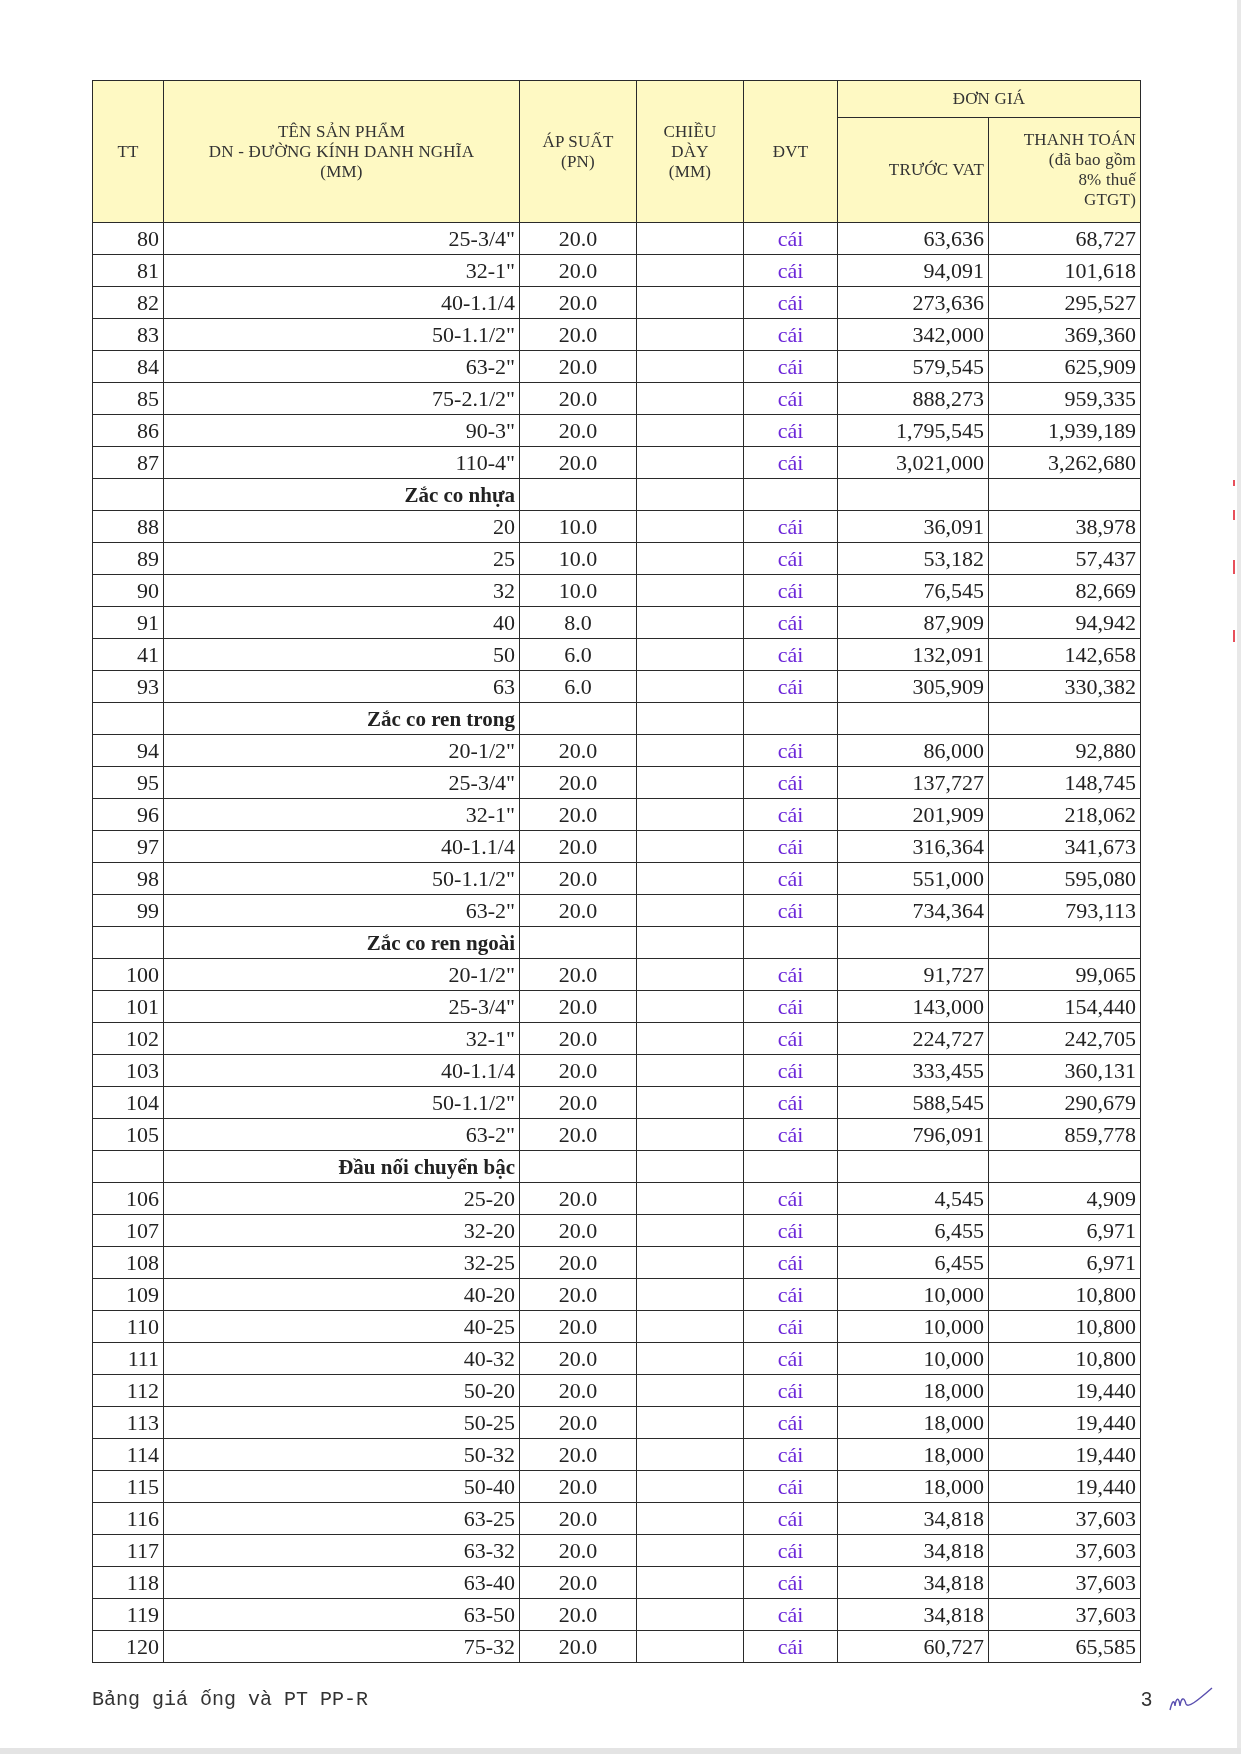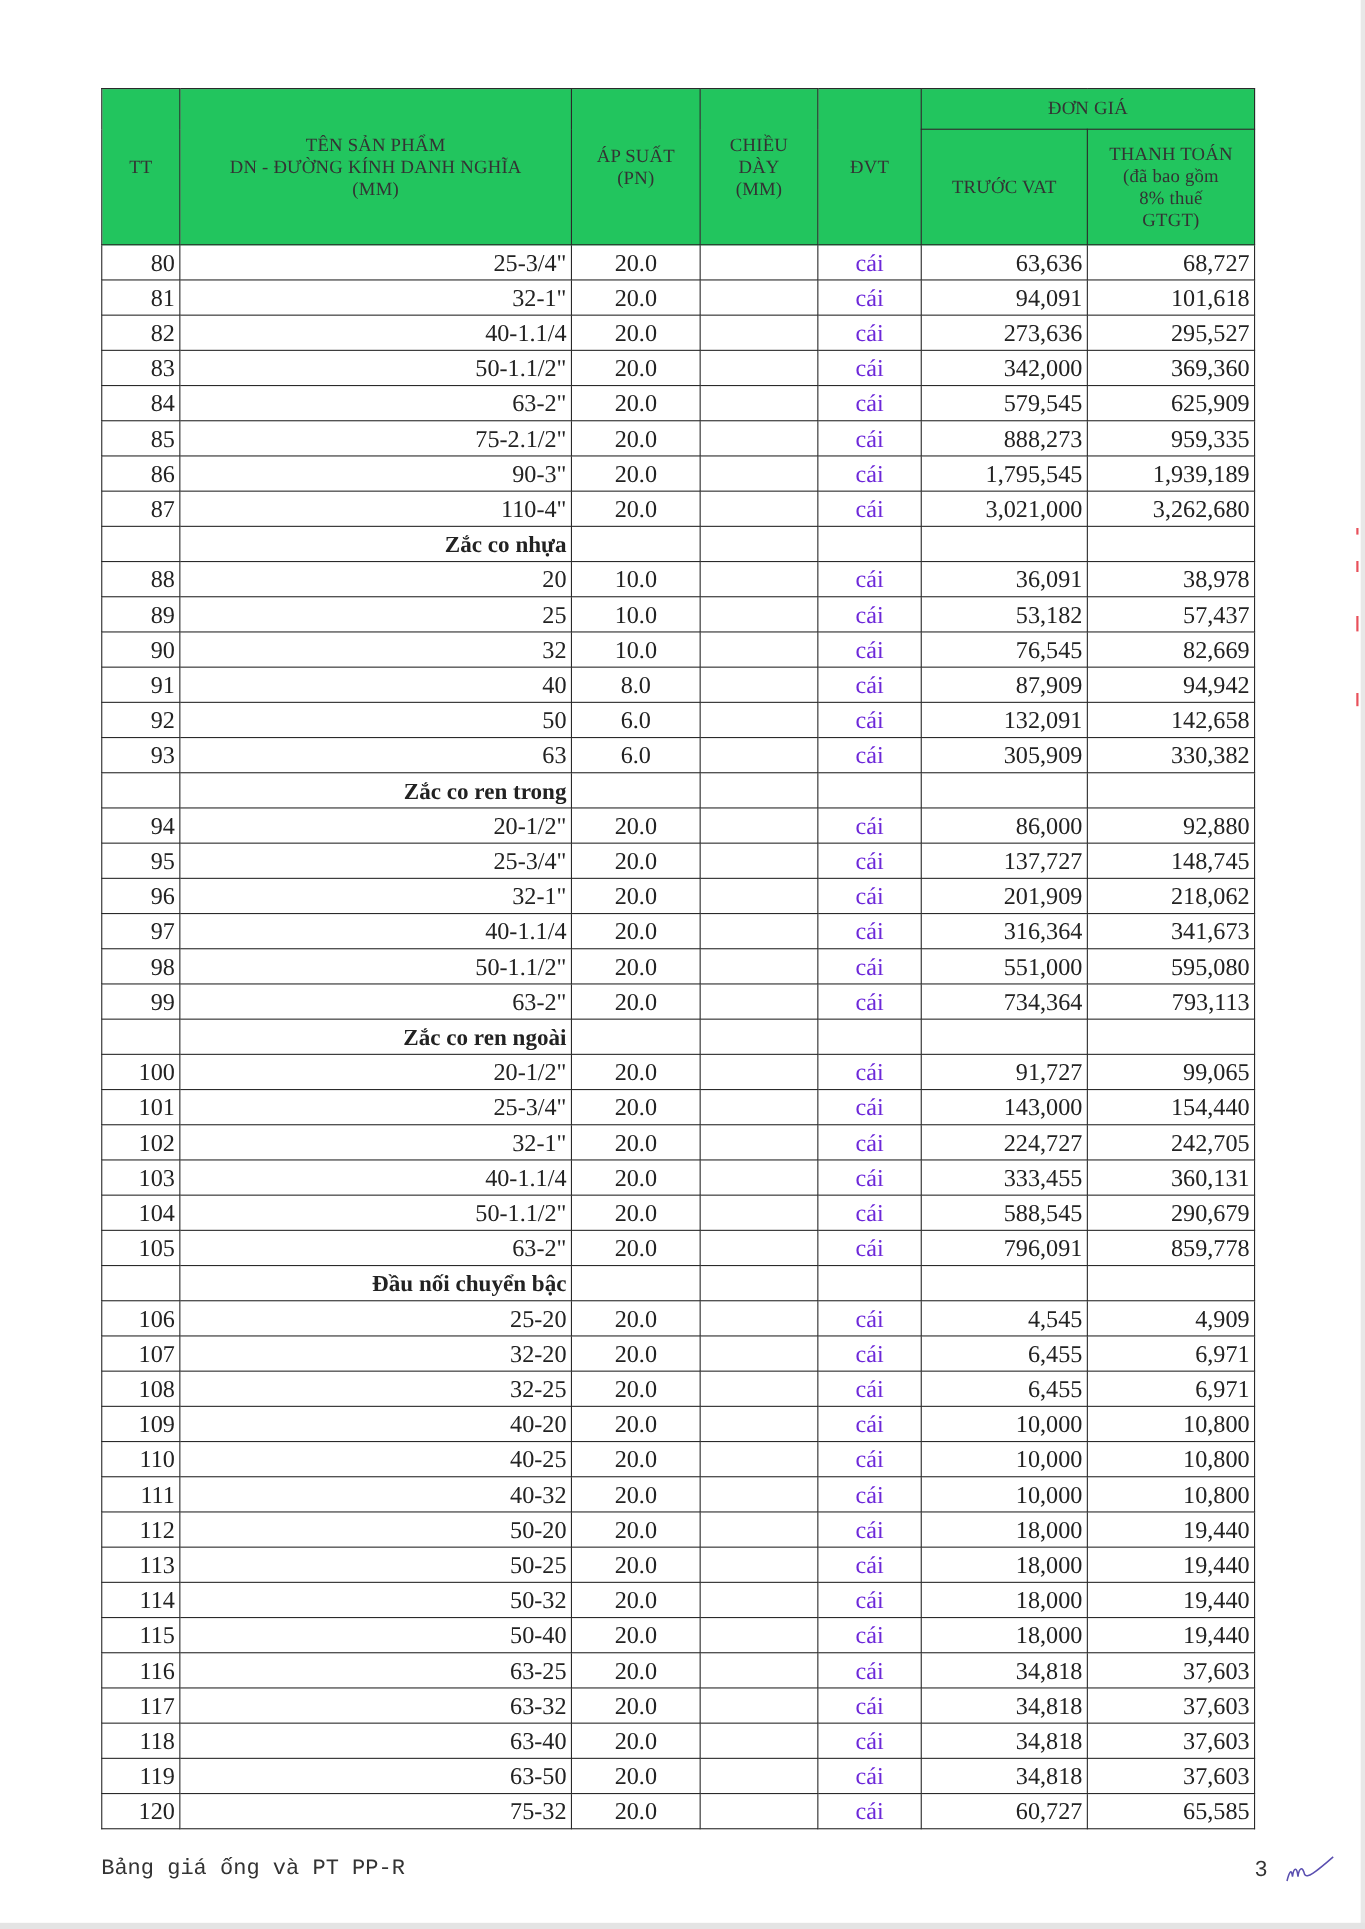--- a/index.html
+++ b/index.html
@@ -1,23 +1,23 @@
 <!DOCTYPE html>
 <html><head>
 <meta charset="utf-8">
 <style>
   html, body { margin: 0; padding: 0; background: #ffffff; }
   body { width: 1241px; height: 1754px; position: relative; overflow: hidden; font-family: "Liberation Serif", serif; color: #222; }
   .page-edge { position: absolute; right: 0; top: 0; width: 4px; height: 1754px; background: #e8e8e8; }
   .bottom-edge { position: absolute; left: 0; bottom: 0; width: 1241px; height: 6px; background: #e4e4e4; }
   table.price { position: absolute; left: 92px; top: 80px; border-collapse: collapse; table-layout: fixed; width: 1048px; }
   table.price td, table.price th { border: 1px solid #2a2a2a; padding: 0 4px; height: 31px; font-size: 22px; line-height: 28px; }
-  table.price th { background: #22c55e; font-weight: normal; font-size: 17px; line-height: 20px; text-align: center; color: #333; letter-spacing: 0.2px; }
+  table.price th { background: #fef9c3; font-weight: normal; font-size: 17px; line-height: 20px; text-align: center; color: #333; letter-spacing: 0.2px; }
   table.price th.grp { height: 36px; }
-  table.price th.sub-head { height: 104px; }
+  table.price th.sub-head { height: 104px; text-align: right; }
   td.c-tt { text-align: right; }
   td.c-name { text-align: right; }
   td.c-pn { text-align: center; }
   td.c-unit { text-align: center; color: #6d28d9; }
   td.c-num { text-align: right; }
   tr.section td.c-name { text-align: right; font-weight: bold; font-size: 21px; }
   .footer-title { position: absolute; left: 92px; top: 1688px; font-family: Liberation Mono, monospace; font-size: 20px; color: #333; }
   .footer-page { position: absolute; left: 1141px; top: 1688px; font-family: "Liberation Sans", sans-serif; font-size: 20px; color: #333; }
   .signature { position: absolute; left: 1166px; top: 1684px; width: 50px; height: 30px; }
   .stamp-marks { position: absolute; left: 1230px; top: 480px; width: 8px; height: 200px; }
@@ -180,21 +180,21 @@
       <tr class="item">
         <td class="c-tt">91</td>
         <td class="c-name">40</td>
         <td class="c-pn">8.0</td>
         <td class="c-pn"></td>
         <td class="c-unit">cái</td>
         <td class="c-num">87,909</td>
         <td class="c-num">94,942</td>
       </tr>
       <tr class="item">
-        <td class="c-tt">92</td>
+        <td class="c-tt">41</td>
         <td class="c-name">50</td>
         <td class="c-pn">6.0</td>
         <td class="c-pn"></td>
         <td class="c-unit">cái</td>
         <td class="c-num">132,091</td>
         <td class="c-num">142,658</td>
       </tr>
       <tr class="item">
         <td class="c-tt">93</td>
         <td class="c-name">63</td>

